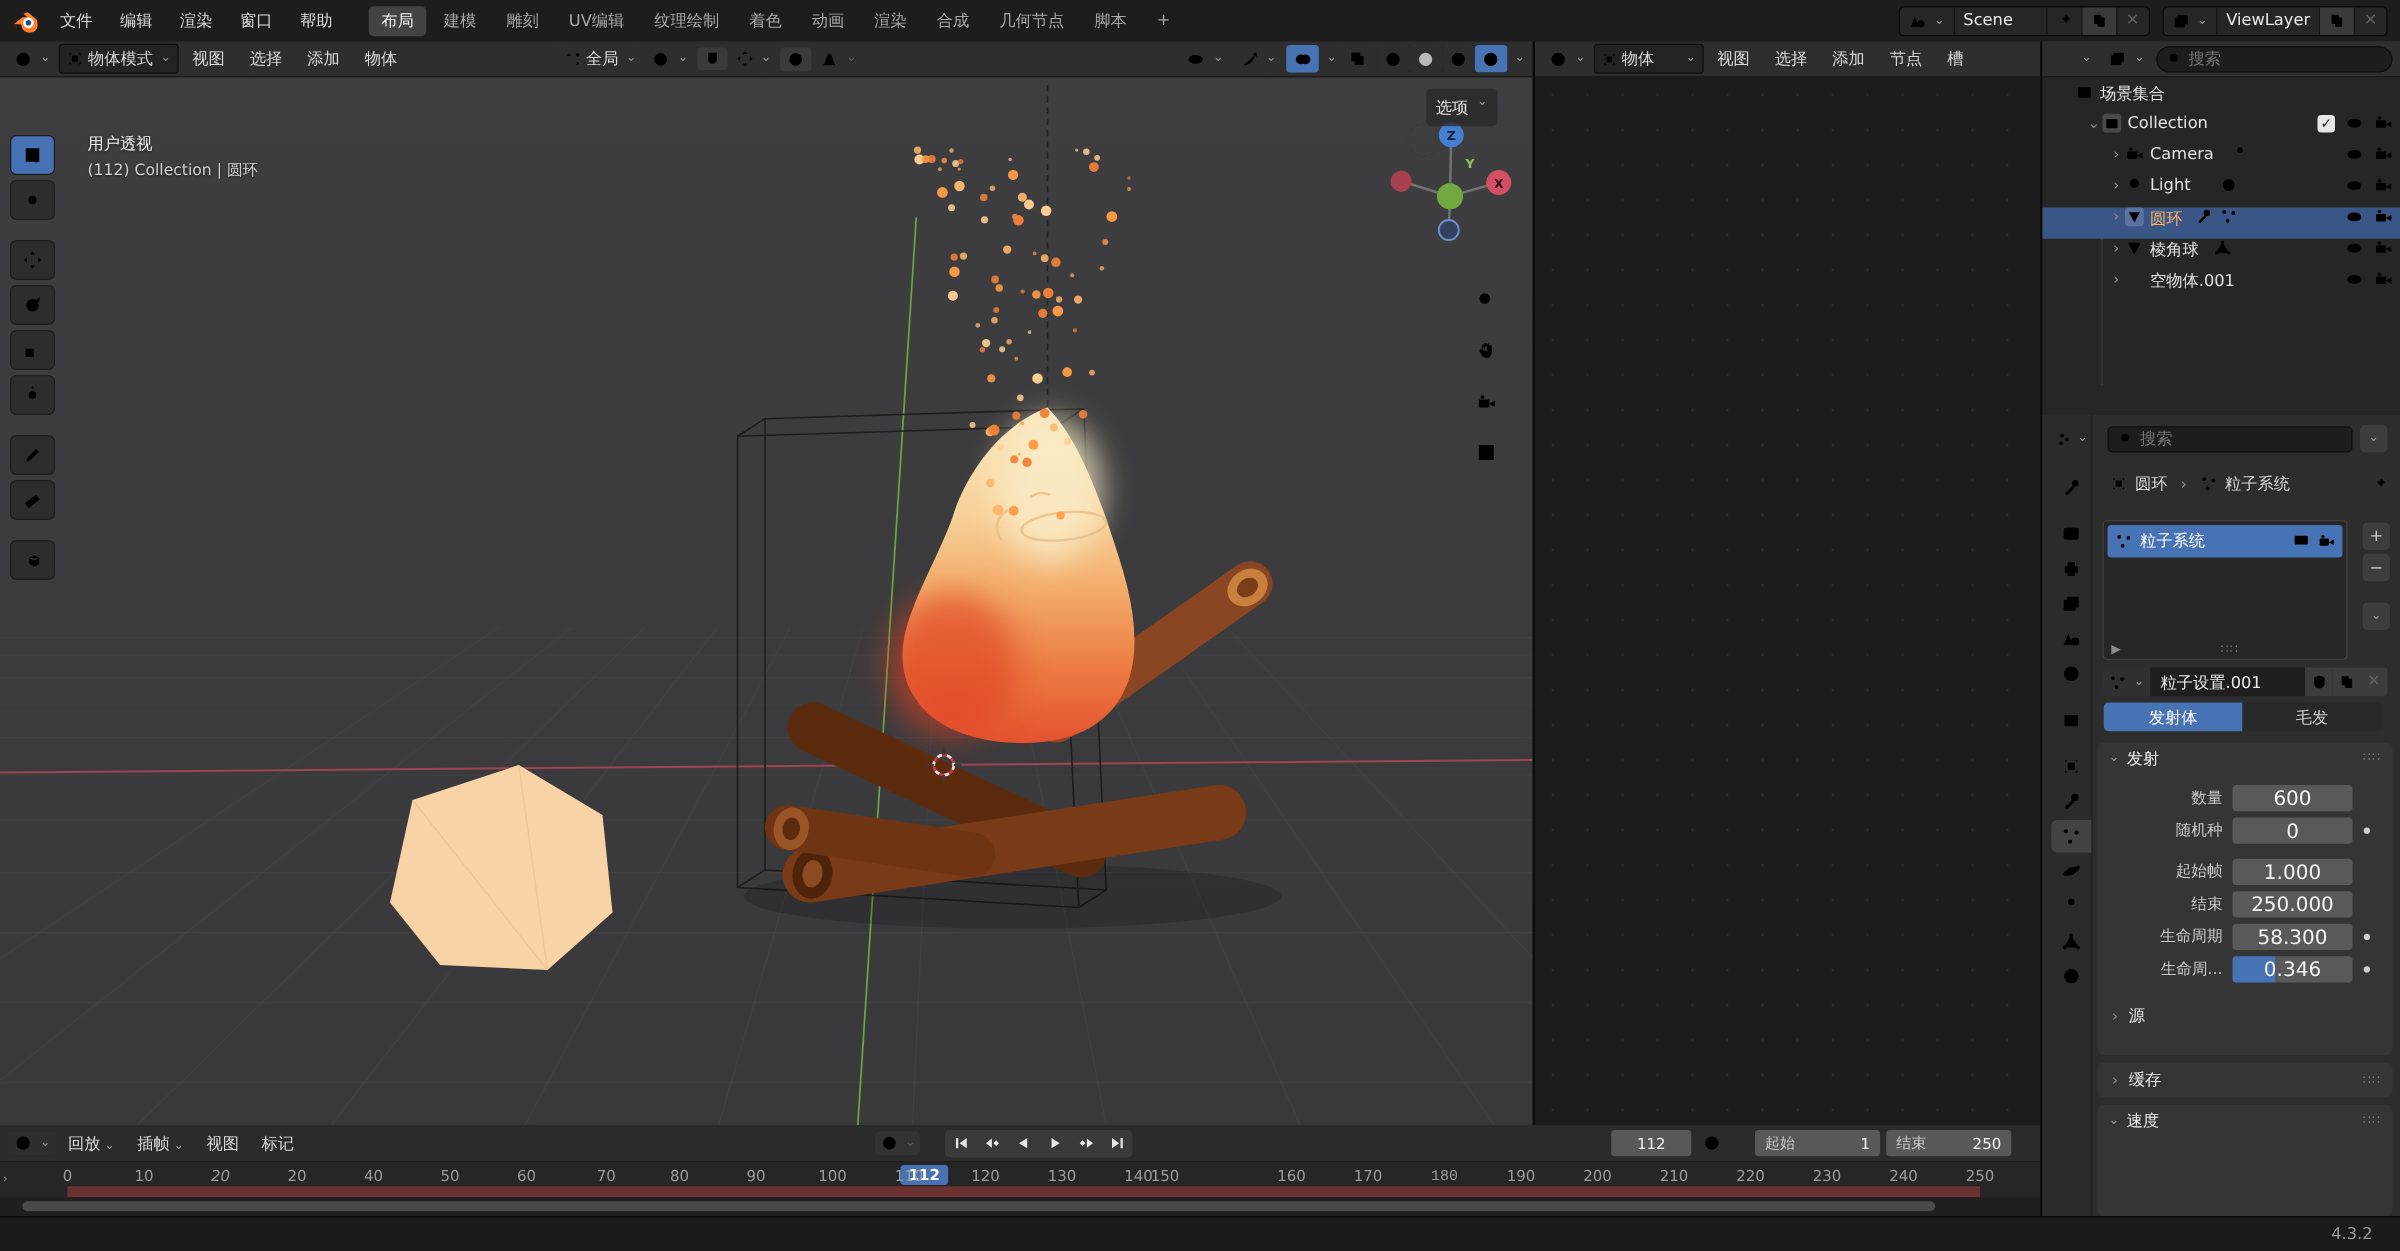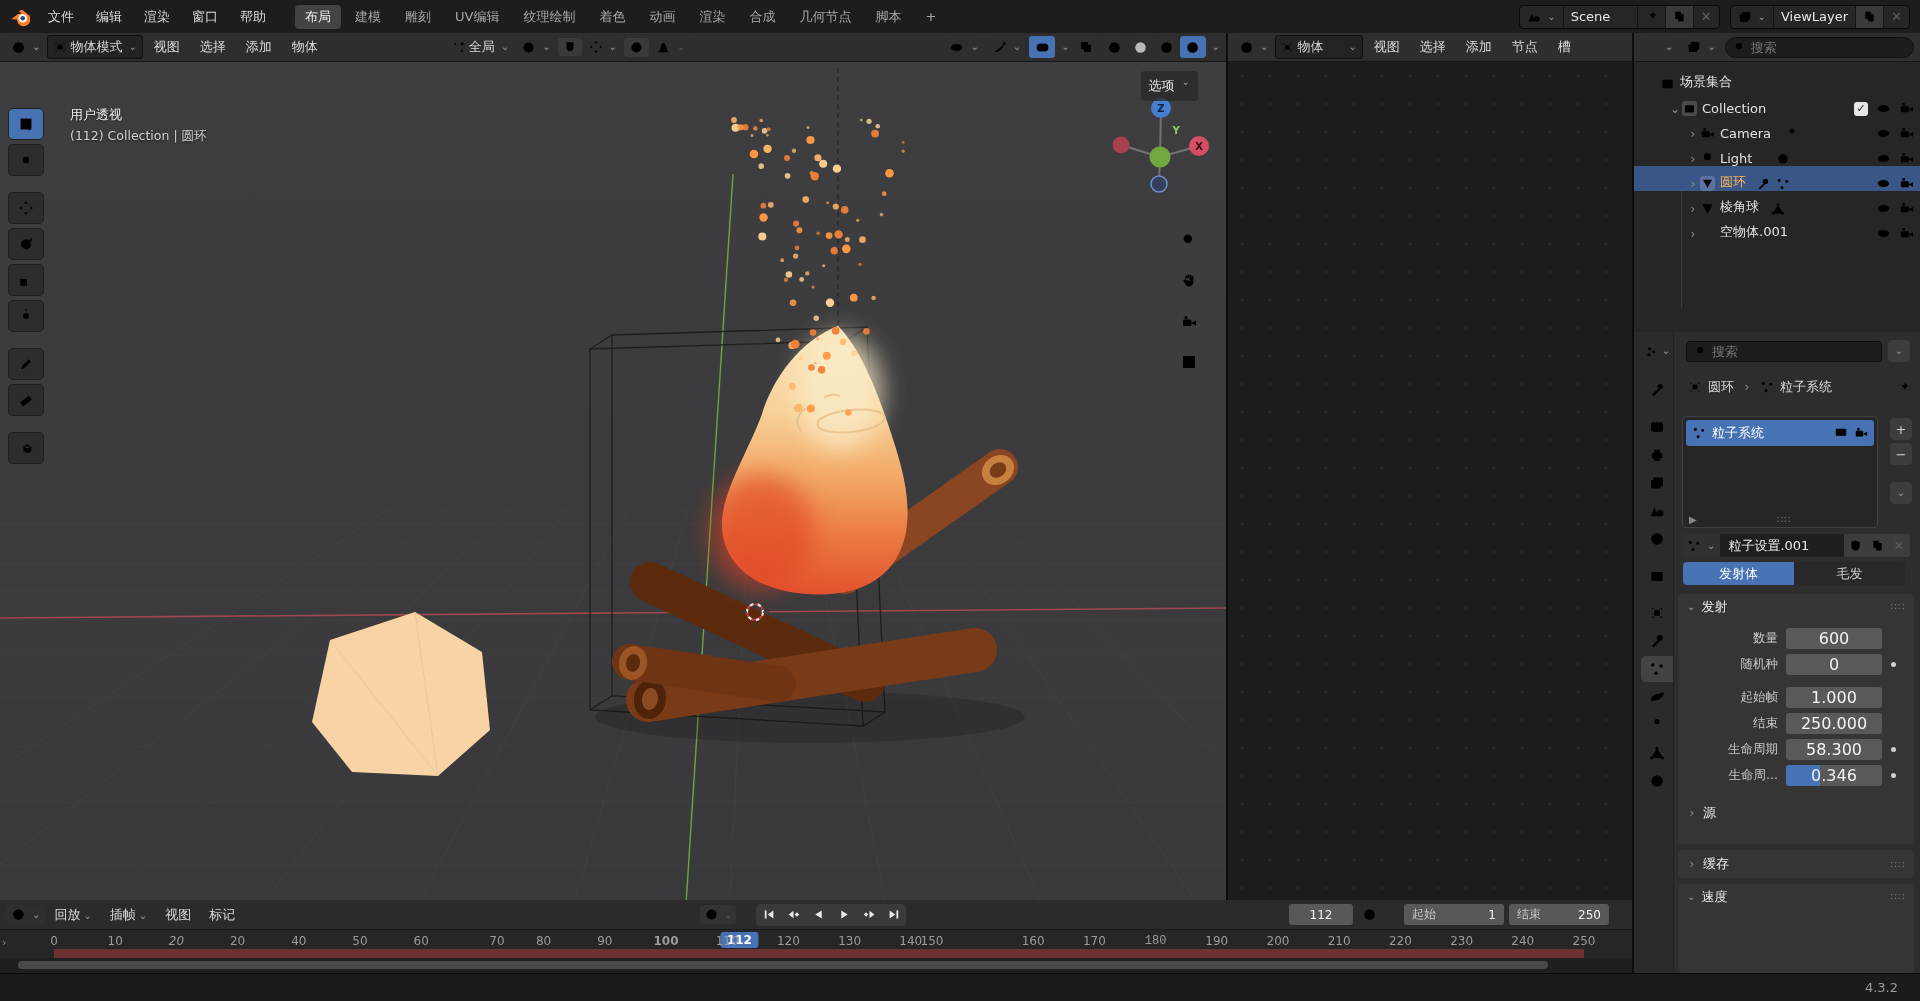--- a/index.html
+++ b/index.html
@@ -39,21 +39,21 @@
 .sidebtn{position:absolute;width:26px;height:26px;display:flex;align-items:center;justify-content:center;color:#d0d0d0}
 .optbtn{position:absolute;right:28px;top:9px;display:flex;align-items:flex-start;gap:4px;background:rgba(40,40,40,.75);border-radius:4px;padding:6px 8px;color:#e0e0e0}
 
 #sh{left:1228px;top:62px;width:404px;height:838px;background:#1c1c1c;background-image:radial-gradient(#2a2a2a 1px,transparent 1px);background-size:28px 28px}
 
 #outliner{left:1634px;top:33px;width:286px;height:299px;background:#262626}
 #outliner .hdr{height:29px}
 .search{display:flex;align-items:center;gap:5px;background:#1d1d1d;border:1px solid #0f0f0f;border-radius:11px;height:21px;padding:0 8px;flex:1}
 .search input{background:none;border:none;outline:none;color:#dcdcdc;width:100%;font:inherit}
 .search input::placeholder{color:#767676}
-.orow{display:flex;align-items:flex-end;height:25px;padding-right:6px;position:relative}
+.orow{display:flex;align-items:flex-start;height:25px;padding-right:6px;position:relative}
 .orow .lbl{margin-left:5px;color:#e2e2e2;white-space:nowrap}
 .orow.sel{background:#3a5686}
 .orow.sel .lbl{color:#ffb15e}
 .orow .right{margin-left:auto;display:flex;align-items:center;gap:8px}
 .treeline{position:absolute;left:47px;top:118px;width:1px;height:128px;background:#3c3c3c}
 
 #props{left:1634px;top:332px;width:286px;height:641px;background:#2d2d2d}
 #pcol{position:absolute;left:0;top:0;width:40px;height:641px;background:#2b2b2b;border-right:1px solid #222;display:flex;flex-direction:column;align-items:center}
 .ptab{width:32px;height:26px;display:flex;align-items:center;justify-content:center;border-radius:5px 0 0 5px;margin:1px 0 1px 8px;align-self:flex-end}
 .ptab.on{background:#434343}
@@ -1157,24 +1157,24 @@
       <div id="band"></div>
       <span style="position:absolute;left:2px;top:6px;color:#8a8a8a;font-size:11px">›</span>
       <div id="cfb" style="left: 739.44px;">112</div>
     <span class="rl" style="left: 54px;">0</span>
         <span class="rl" style="left: 115.2px;">10</span>
         <span class="rl" style="left: 176.4px; font-style: italic;">20</span>
         <span class="rl" style="left: 237.6px;">20</span>
         <span class="rl" style="left: 298.8px;">40</span>
         <span class="rl" style="left: 360px;">50</span>
         <span class="rl" style="left: 421.2px;">60</span>
-        <span class="rl" style="left: 497px;">70</span>
+        <span class="rl" style="left: 485px;">70</span>
         <span class="rl" style="left: 543.6px;">80</span>
         <span class="rl" style="left: 604.8px;">90</span>
-        <span class="rl" style="left: 666px; font-weight: bold;">100</span>
+        <span class="rl" style="left: 666px;">100</span>
         <span class="rl" style="left: 727.2px;">110</span>
         <span class="rl" style="left: 788.4px;">120</span>
         <span class="rl" style="left: 849.6px;">130</span>
         <span class="rl" style="left: 910.8px;">140</span>
         <span class="rl" style="left: 932px;">150</span>
         <span class="rl" style="left: 1033.2px;">160</span>
         <span class="rl" style="left: 1094.4px;">170</span>
         <span class="rl" style="left: 1155.6px; font-family: Liberation Mono, monospace;">180</span>
         <span class="rl" style="left: 1216.8px;">190</span>
         <span class="rl" style="left: 1278px;">200</span>

